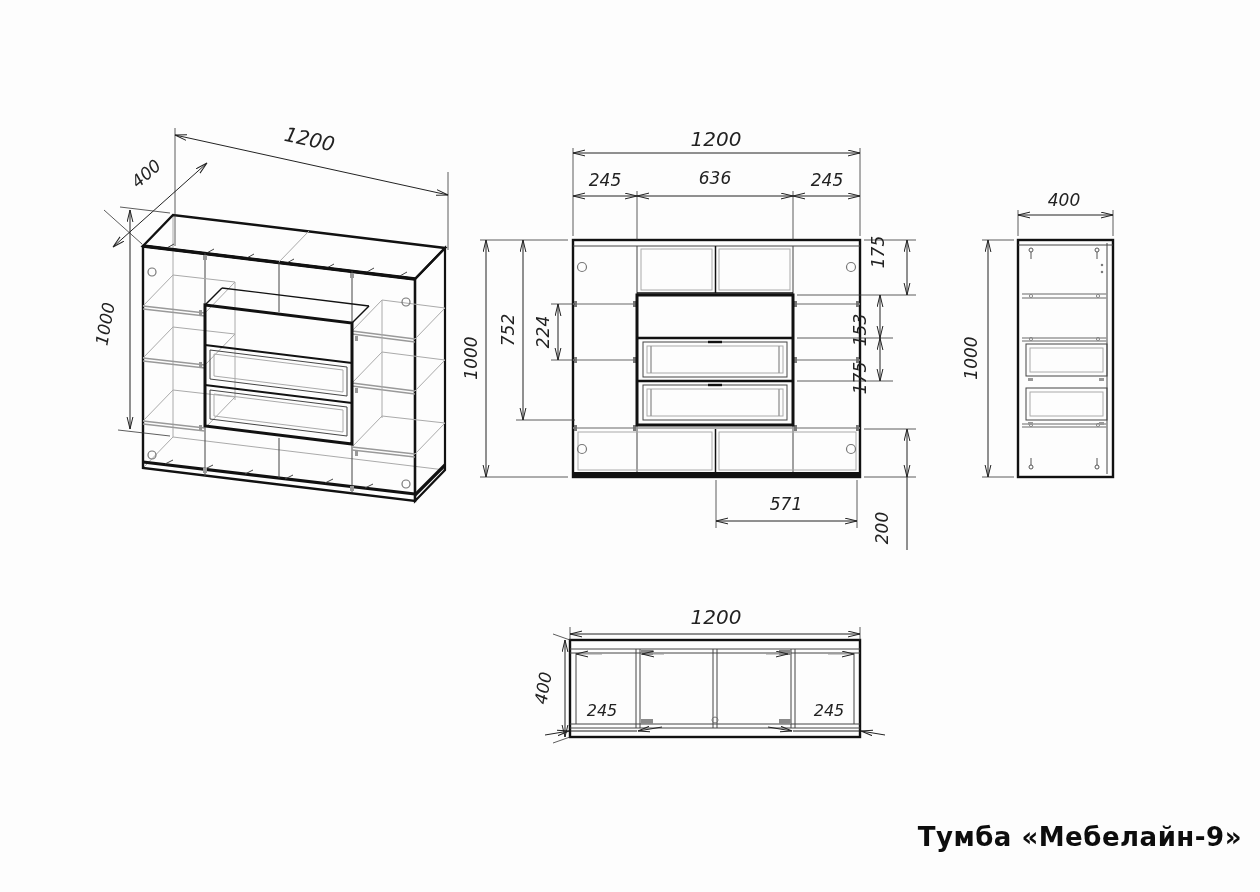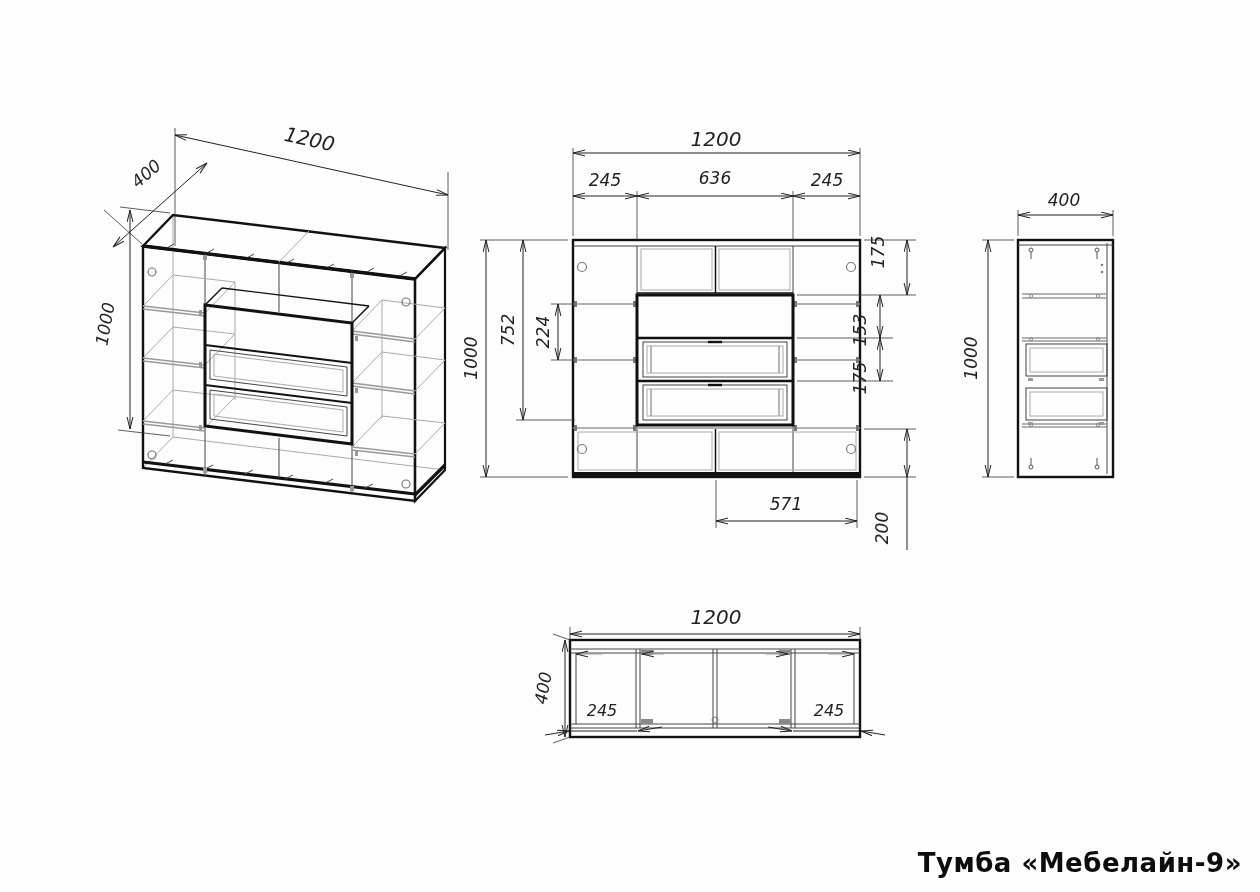--- a/index.html
+++ b/index.html
@@ -2,21 +2,21 @@
 <html><head>
 <meta charset="utf-8">
 <style>
   html,body{margin:0;padding:0;background:#fdfdfd;}
   .canvas{position:relative;width:1260px;height:892px;background:#fdfdfd;overflow:hidden;
           font-family:"DejaVu Sans","Liberation Sans",sans-serif;}
   svg{position:absolute;left:0;top:0;}
   .dimtxt{font-style:italic;font-size:17px;fill:#222;}
   .dimtxt-lg{font-style:italic;font-size:20px;fill:#222;}
   .dimtxt-sm{font-style:italic;font-size:16px;fill:#222;}
-  .title{position:absolute;right:18px;top:848px;font-size:26px;font-weight:bold;color:#0d0d0d;
+  .title{position:absolute;right:18px;top:822px;font-size:26px;font-weight:bold;color:#0d0d0d;
          font-family:"DejaVu Sans","Liberation Sans",sans-serif;letter-spacing:0.5px;}
   .o{stroke:#111;fill:none;}
   .thin{stroke:#444;stroke-width:1;fill:none;}
   .shelf{stroke:#999;stroke-width:1.4;fill:none;}
   .lt{stroke:#aaa;stroke-width:1;fill:none;}
   .dim{stroke:#222;stroke-width:1;fill:none;}
   .ext{stroke:#333;stroke-width:0.8;fill:none;}
 </style>
 </head>
 <body>

